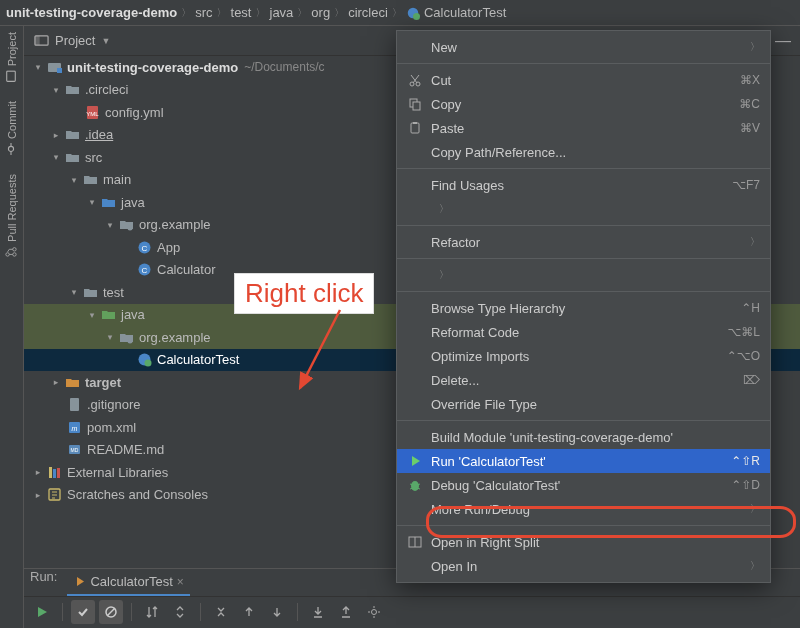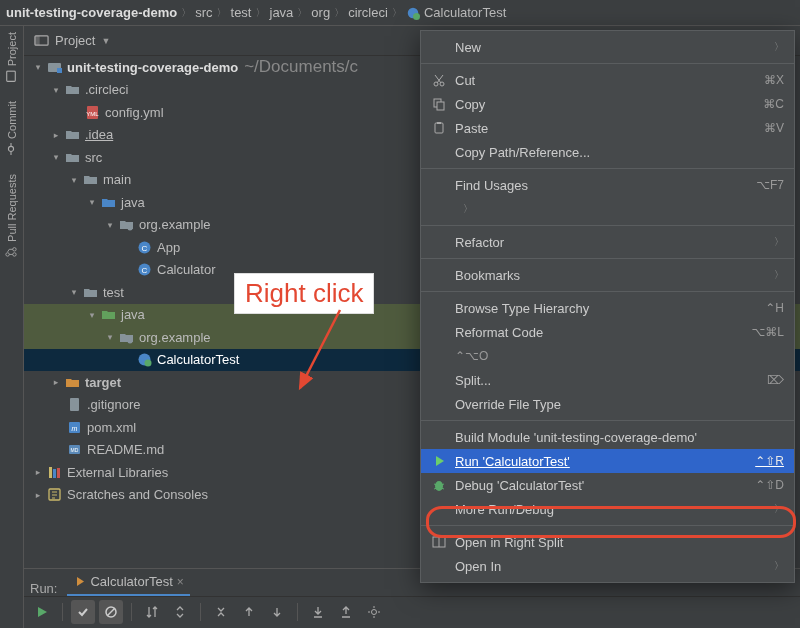--- a/index.html
+++ b/index.html
@@ -73,64 +73,64 @@
     height: 22.5px;
     display: flex; align-items: center;
     padding-left: 8px;
     white-space: nowrap;
     cursor: pointer;
   }
   .row .indent { display: inline-block; }
   .chev { width: 12px; display: inline-flex; justify-content: center; color: #999; font-size: 9px; margin-right: 2px;}
   .ticon { width: 16px; height: 16px; margin-right: 5px; display: inline-flex; align-items: center; justify-content: center; }
   .row .label { color: #bbb; }
-  .row .muted { color: #888; margin-left: 6px; font-size: 17px;}
+  .row .muted { color: #888; margin-left: 6px; font-size: 12px;}
   .row.sel-faded { background: #4f5b3e; }
   .row.sel-blue { background: #0d293e; }
   .row.sel-blue .label { color: #fff; }
   .fld-gray { fill: #87939a; }
   .fld-blue { fill: #4a86c7; }
   .fld-green { fill: #62a05c; }
   .fld-orange { fill: #d08e3e; }
   .txt-orange { color: #cc8242; font-weight: bold; }
   .txt-yellow { color: #c9b86a; text-decoration: underline; }
 
   
   .runbar {
     position: absolute;
     left: 24px; right: 0; bottom: 0;
     height: 60px;
     border-top: 1px solid #555;
     background: #3c3f41;
   }
-  .runbar .tabrow { display: flex; align-items: flex-end; height: 28px; padding-left: 6px; border-bottom: 1px solid #323232;}
+  .runbar .tabrow { display: flex; align-items: flex-start; height: 28px; padding-left: 6px; border-bottom: 1px solid #323232;}
   .runbar .tablbl { color: #aaa; margin-right: 10px; }
   .runbar .tab { display: flex; align-items: center; gap: 4px; color: #bbb; padding: 0 6px; height: 100%; border-bottom: 2px solid #4a86c7;}
   .runbar .tab .close { color: #888; font-size: 12px;}
   .runbar .toolbar { display: flex; align-items: center; height: 30px; gap: 4px; padding: 0 6px;}
   .tbtn { width: 24px; height: 24px; display: inline-flex; align-items: center; justify-content: center; color: #aaa; cursor: pointer; border-radius: 3px;}
   .tbtn.on { background: #555; }
   .tbtn.play { color: #59a869; }
   .runbar .rspacer { flex: 1; }
   .runbar .divv { width: 1px; height: 18px; background: #555; margin: 0 4px;}
 
   
   .ctx {
     position: absolute;
-    left: 420px; top: 30px;
+    left: 396px; top: 30px;
     width: 375px;
     background: #46494b;
     border: 1px solid #5a5d5f;
     box-shadow: 0 6px 24px rgba(0,0,0,.5);
     padding: 4px 0;
     font-size: 13px;
     color: #ccc;
   }
   .mi { display: flex; align-items: center; height: 24px; padding: 0 10px 0 8px; cursor: pointer; }
-  .mi.sel { background: #2f65ca; color: #fff; text-decoration: underline; }
+  .mi.sel { background: #2f65ca; color: #fff; }
   .mi .mico { width: 20px; display: inline-flex; justify-content: center; margin-right: 6px; color: #aaa;}
   .mi .mlbl { flex: 1; }
   .mi .short { color: #999; font-size: 12px;}
   .mi .arrow { color: #999; font-size: 10px; margin-left: 8px;}
   .mi.sel .short, .mi.sel .arrow, .mi.sel .mico { color: #e8e8e8; }
   .msep { height: 1px; background: #5a5d5f; margin: 4px 0; }
 
   
   .callout {
     position: absolute;
@@ -613,41 +613,41 @@
     </div>
   <div class="msep"></div>
   <div class="mi">
       <span class="mico"></span>
       <span class="mlbl">Refactor</span>
       <span class="arrow">〉</span>
     </div>
   <div class="msep"></div>
   <div class="mi">
       <span class="mico"></span>
-      <span class="mlbl">Bookmarks</span>
       <span class="arrow">〉</span>
     </div>
   <div class="msep"></div>
   <div class="mi">
       <span class="mico"></span>
       <span class="mlbl">Browse Type Hierarchy</span>
       <span class="short">⌃H</span>
     </div>
   <div class="mi">
       <span class="mico"></span>
       <span class="mlbl">Reformat Code</span>
       <span class="short">⌥⌘L</span>
     </div>
   <div class="mi">
       <span class="mico"></span>
+      <span class="mlbl">Optimize Imports</span>
       <span class="short">⌃⌥O</span>
     </div>
   <div class="mi">
       <span class="mico"></span>
-      <span class="mlbl">Split...</span>
+      <span class="mlbl">Delete...</span>
       <span class="short">⌦</span>
     </div>
   <div class="mi">
       <span class="mico"></span>
       <span class="mlbl">Override File Type</span>
     </div>
   <div class="msep"></div>
   <div class="mi">
       <span class="mico"></span>
       <span class="mlbl">Build Module 'unit-testing-coverage-demo'</span>

